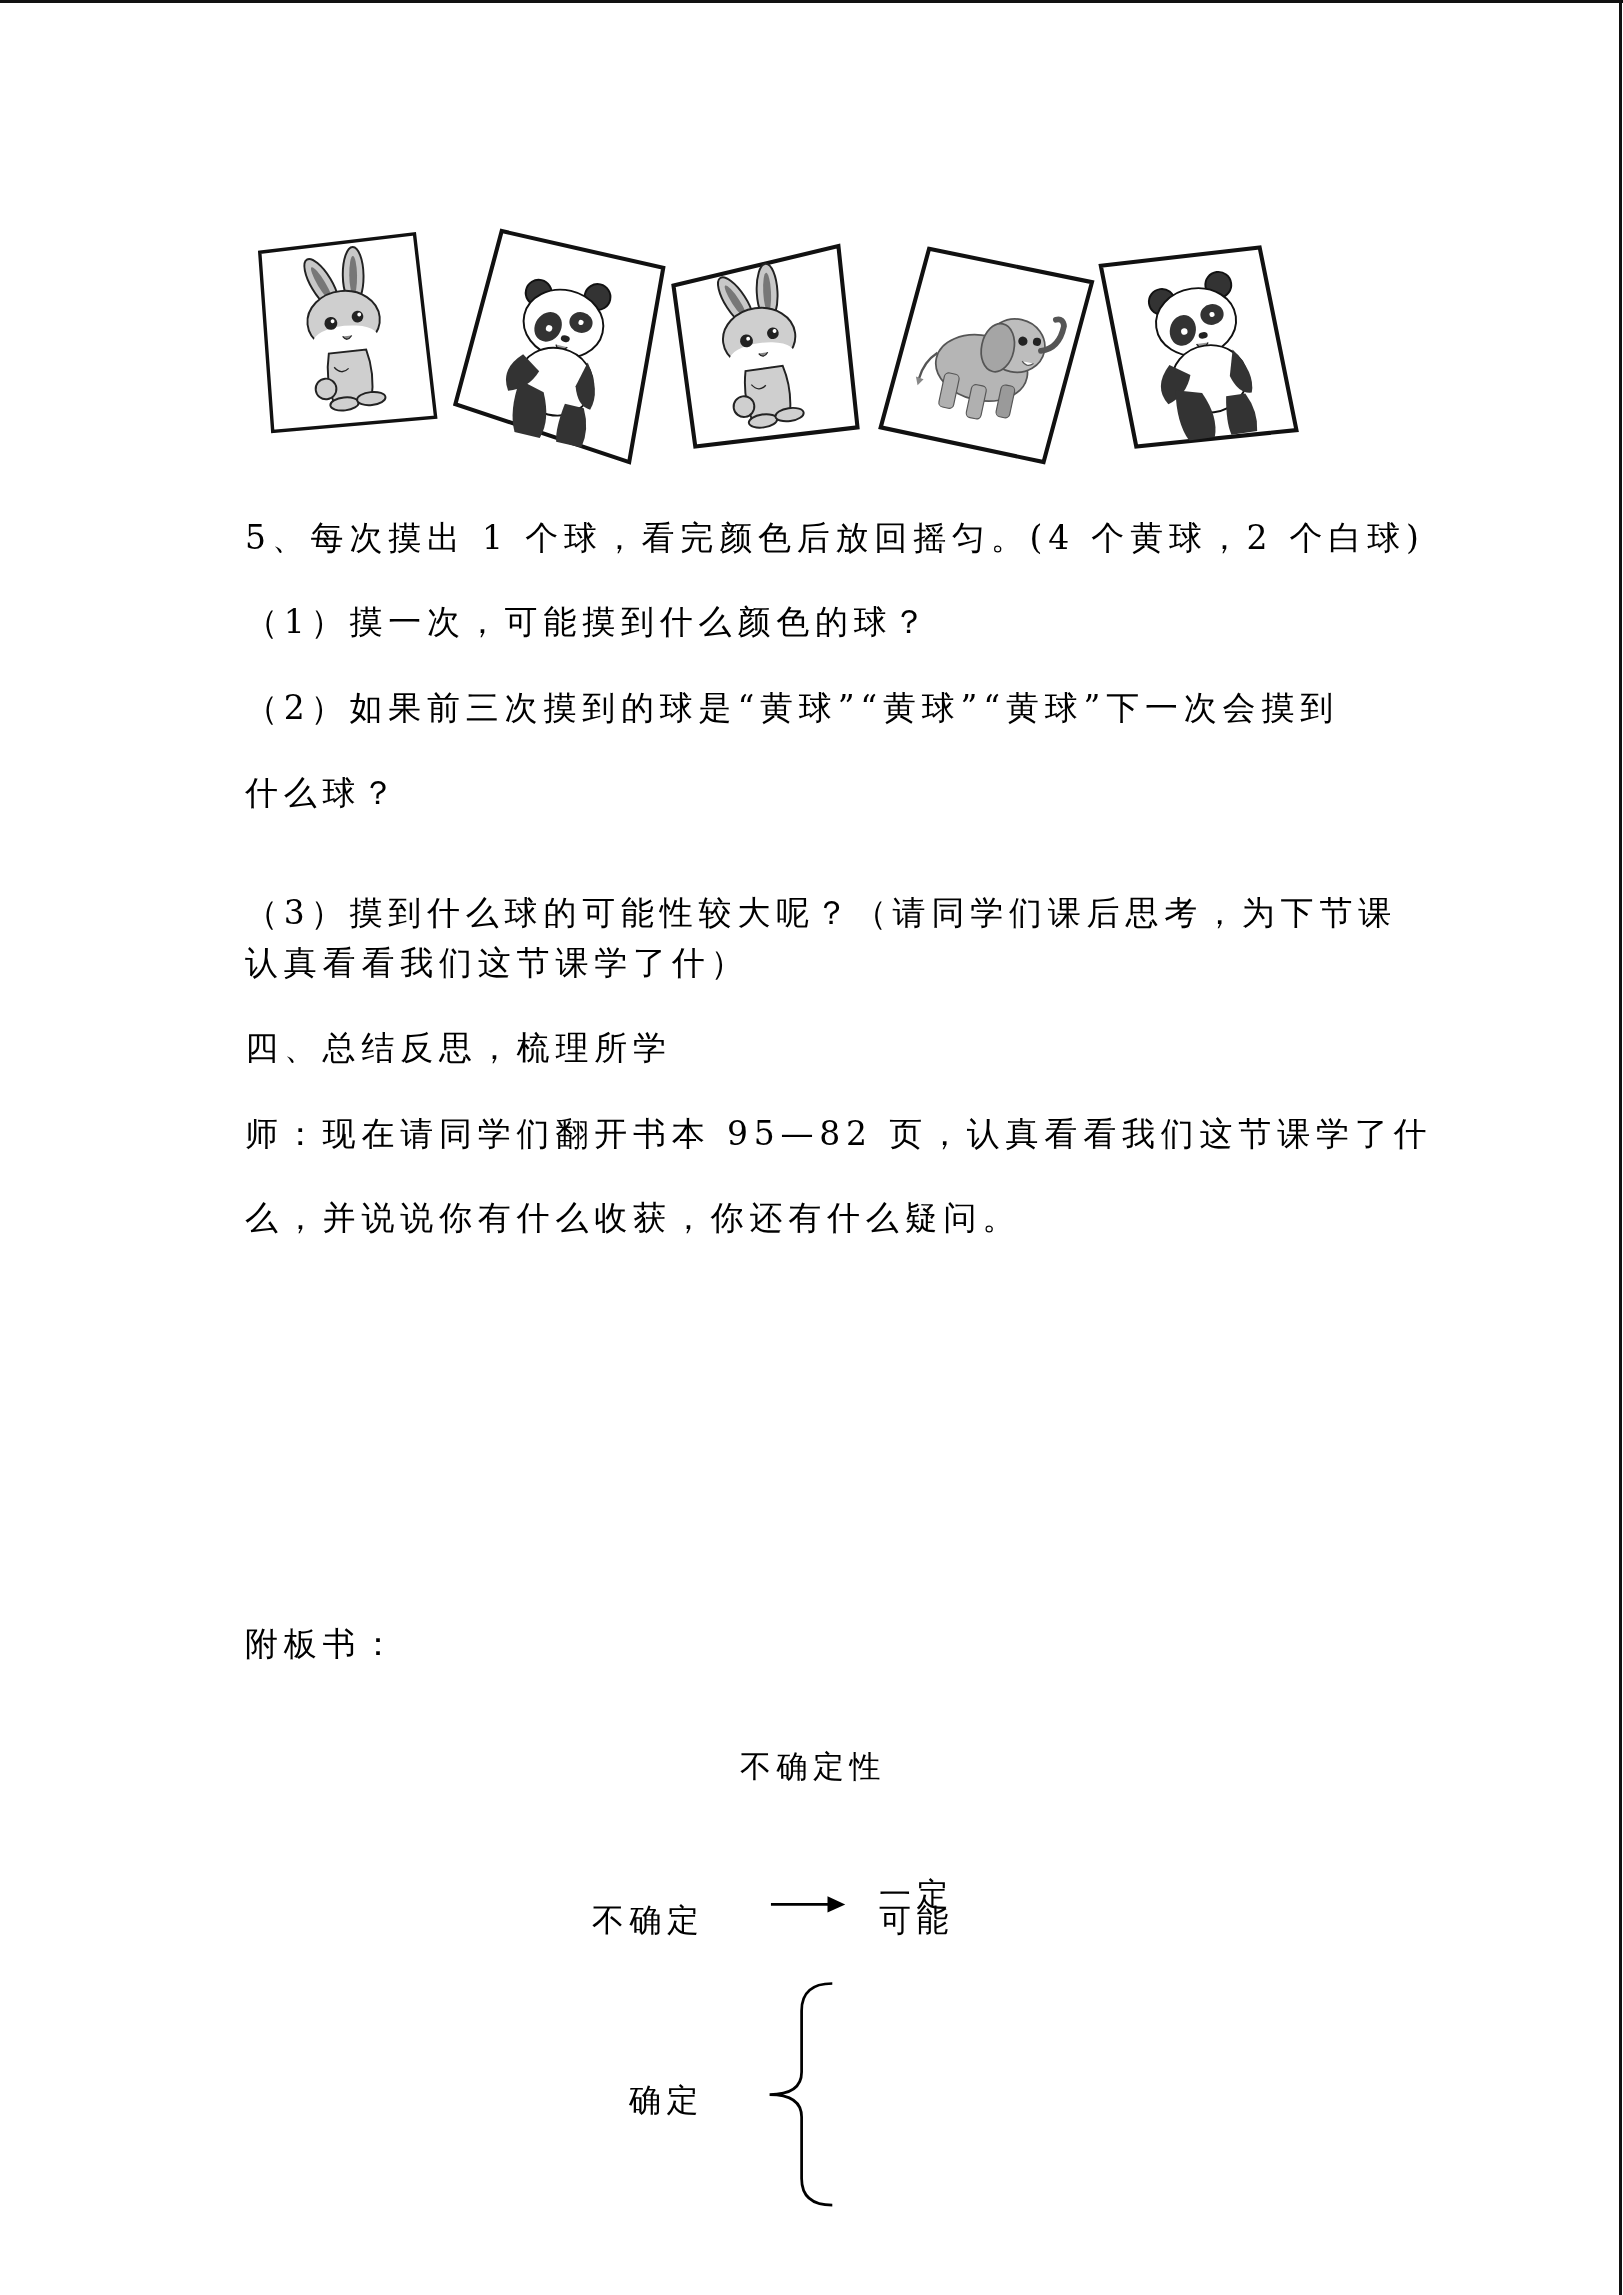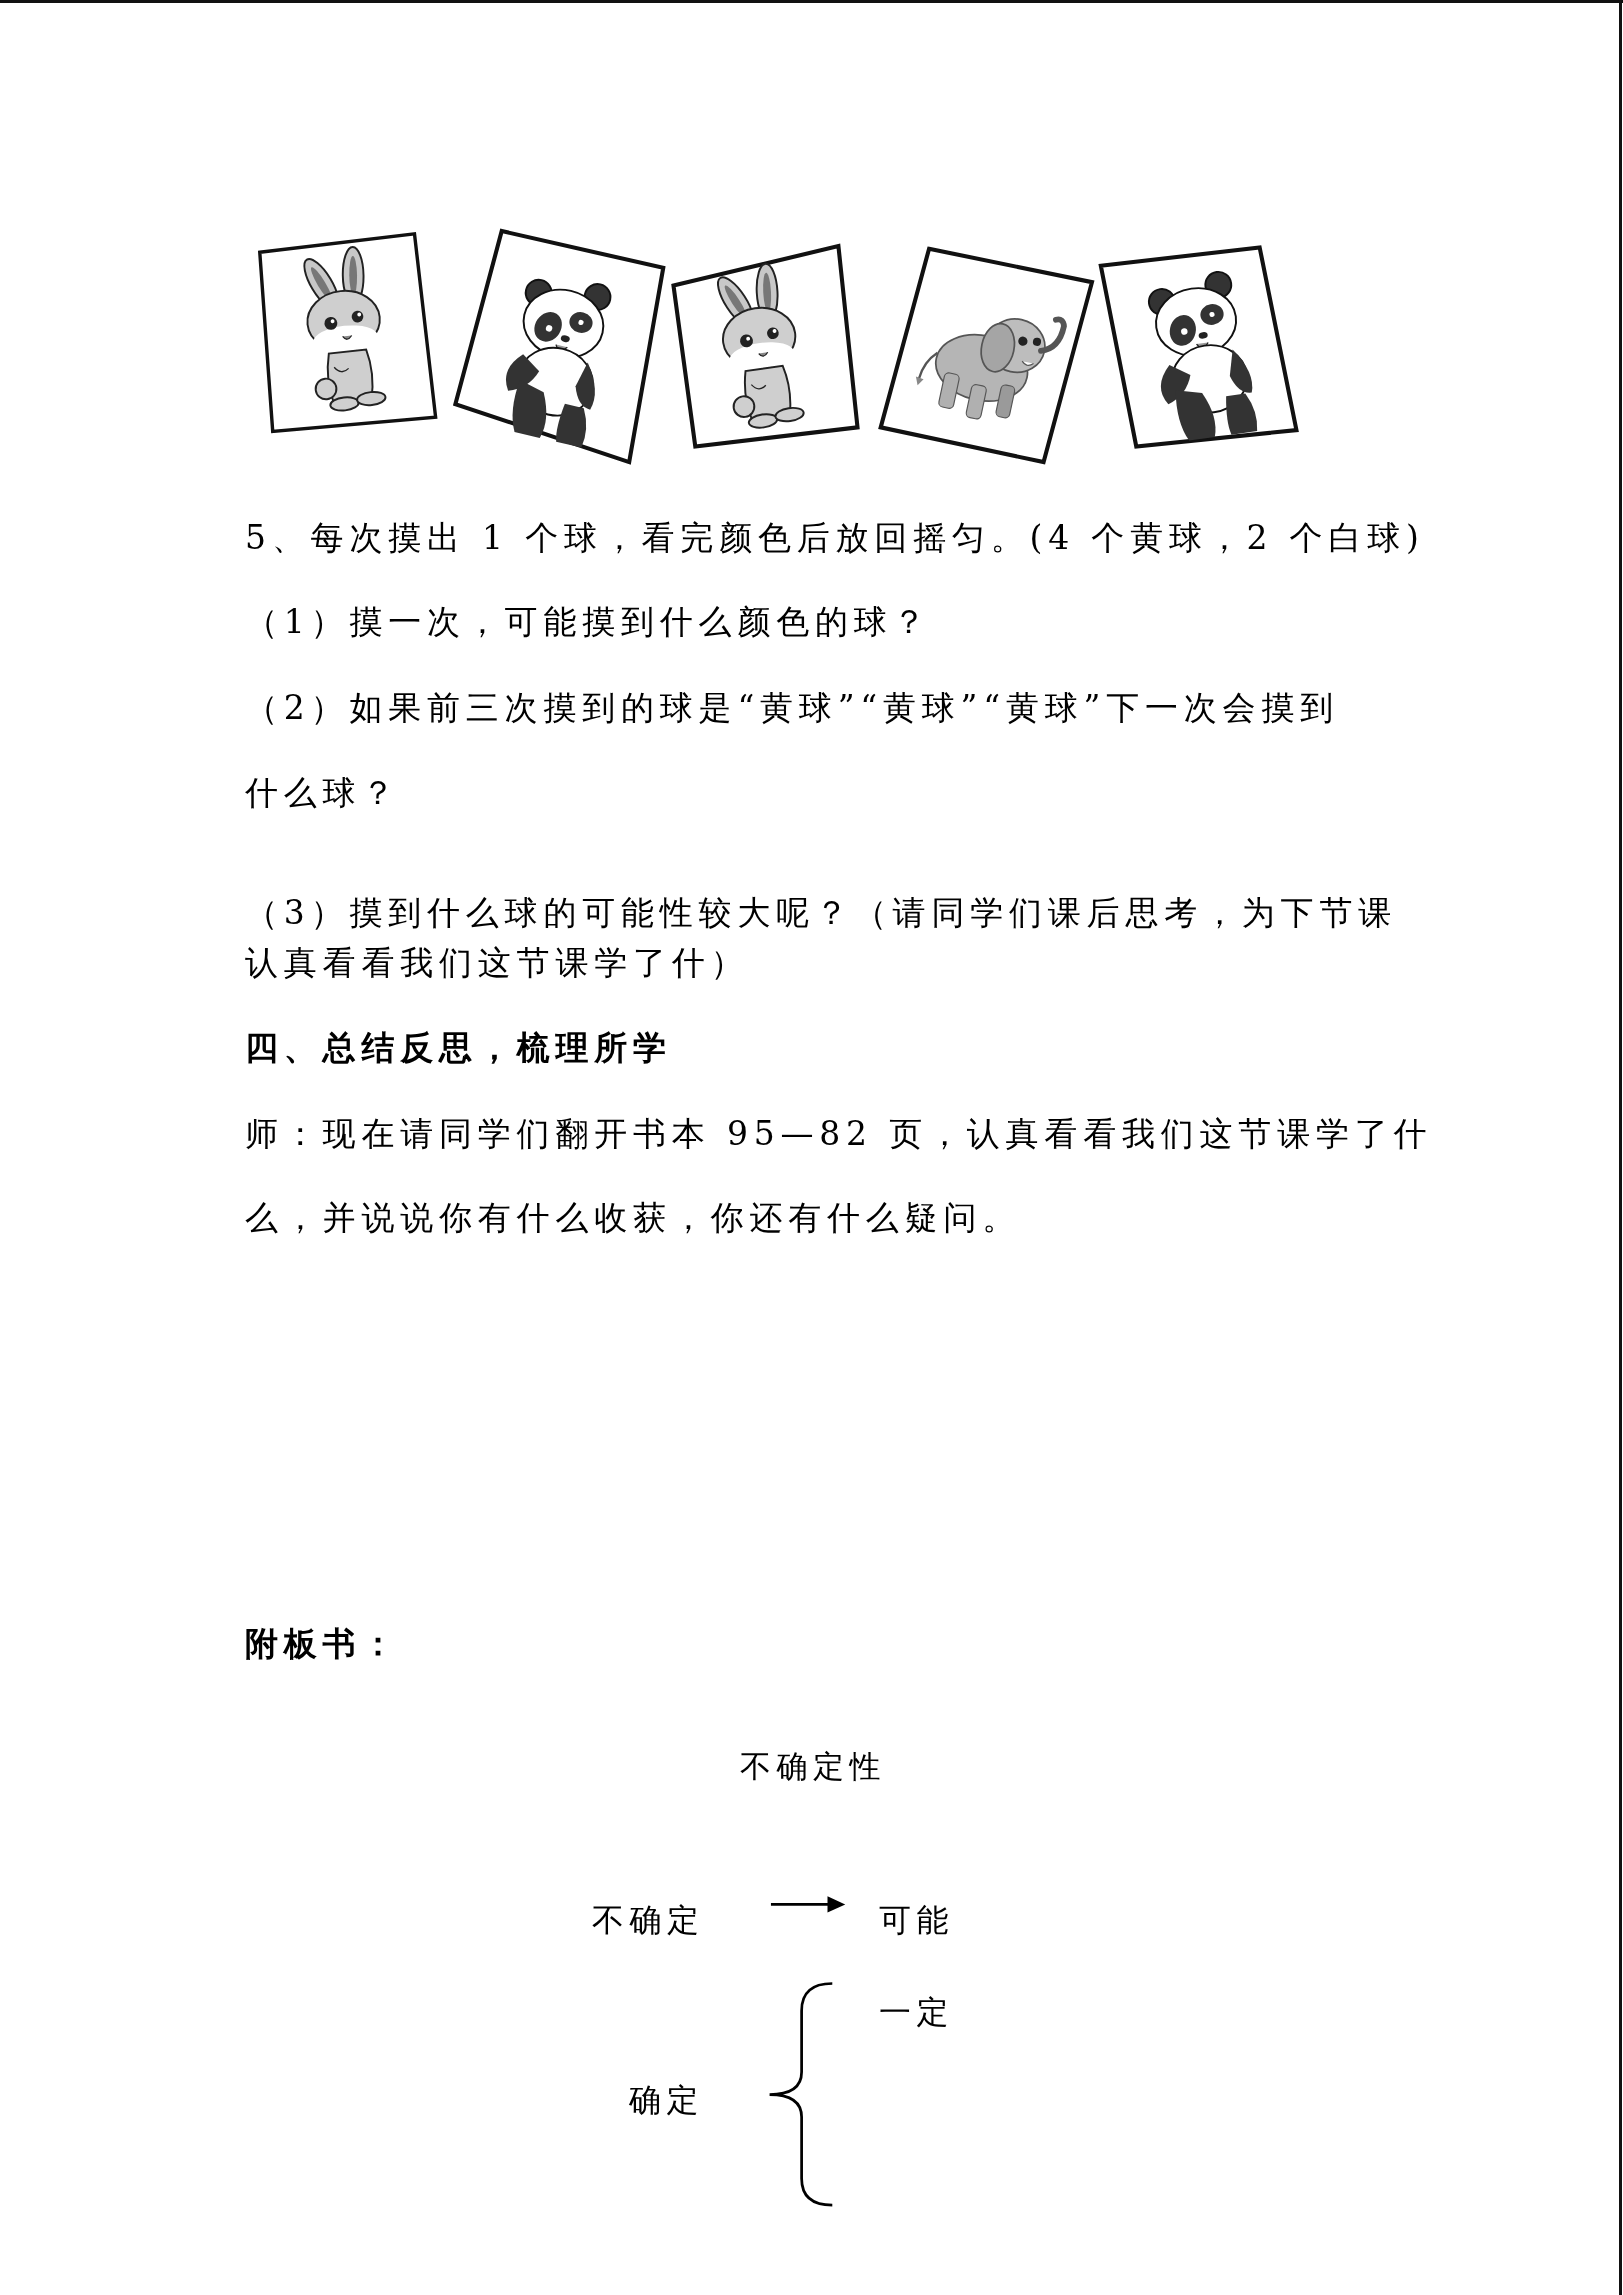--- a/index.html
+++ b/index.html
@@ -6,21 +6,21 @@
   body { width: 1623px; height: 2295px; position: relative; overflow: hidden;
          font-family: "DejaVu Serif", "Liberation Serif", serif; color: #000; }
   .border-top { position: absolute; left: 0; top: 0; width: 1623px; height: 2.7px; background: #111; }
   .border-right { position: absolute; right: 1.4px; top: 0; width: 2.7px; height: 2295px; background: #111; }
 
   .cards { position: absolute; left: 0; top: 0; width: 1623px; height: 518px; }
   .card-svg { position: absolute; left: 0; top: 0; }
 
   .line { position: absolute; left: 245px; white-space: nowrap; font-size: 33px;
           line-height: 41px; letter-spacing: 5.8px; }
-  .line.bold { font-weight: bold; }
+  .line.bold { font-weight: normal; }
   .center-title { position: absolute; left: 740px; font-size: 31px; line-height: 41px; letter-spacing: 5.5px; white-space: nowrap; }
   .diag-text { position: absolute; font-size: 32px; line-height: 41px; letter-spacing: 5.5px; white-space: nowrap; margin-top: 16px; }
   .diagram-svg { position: absolute; left: 0; top: 0; }
 </style>
 </head>
 <body>
 
 <div class="border-top"></div>
 <div class="border-right"></div>
 
@@ -112,21 +112,21 @@
 
 <div class="line bold" style="top:1027px;">四、总结反思，梳理所学</div>
 <div class="line" style="top:1113px;">师：现在请同学们翻开书本 95—82 页，认真看看我们这节课学了什</div>
 <div class="line" style="top:1197px;">么，并说说你有什么收获，你还有什么疑问。</div>
 
 <div class="line bold" style="top:1623px;">附板书：</div>
 <div class="center-title" style="top:1706px;margin-top:40px;">不确定性</div>
 
 <div class="diag-text" style="left:592px; top:1884px;">不确定</div>
 <div class="diag-text" style="left:879px; top:1884px;">可能</div>
-<div class="diag-text" style="left:879px; top:1976px;">一定</div>
+<div class="diag-text" style="left:879px; top:1858px;">一定</div>
 <div class="diag-text" style="left:629px; top:2064px;">确定</div>
 
 <svg class="diagram-svg" width="1623" height="2295" viewBox="0 0 2381 3367" xmlns="http://www.w3.org/2000/svg">
   <g>
     <line x1="1131" y1="2794" x2="1218" y2="2794" stroke="#000" stroke-width="4"></line>
     <polygon points="1214,2782 1240,2794 1214,2806" fill="#000"></polygon>
   </g>
   <g>
     <path d="M1221 2910 Q1176 2910 1176 2950 L1176 3040 Q1176 3073 1129 3073 Q1176 3073 1176 3106 L1176 3196 Q1176 3235 1221 3235" fill="none" stroke="#000" stroke-width="4"></path>
   </g>

